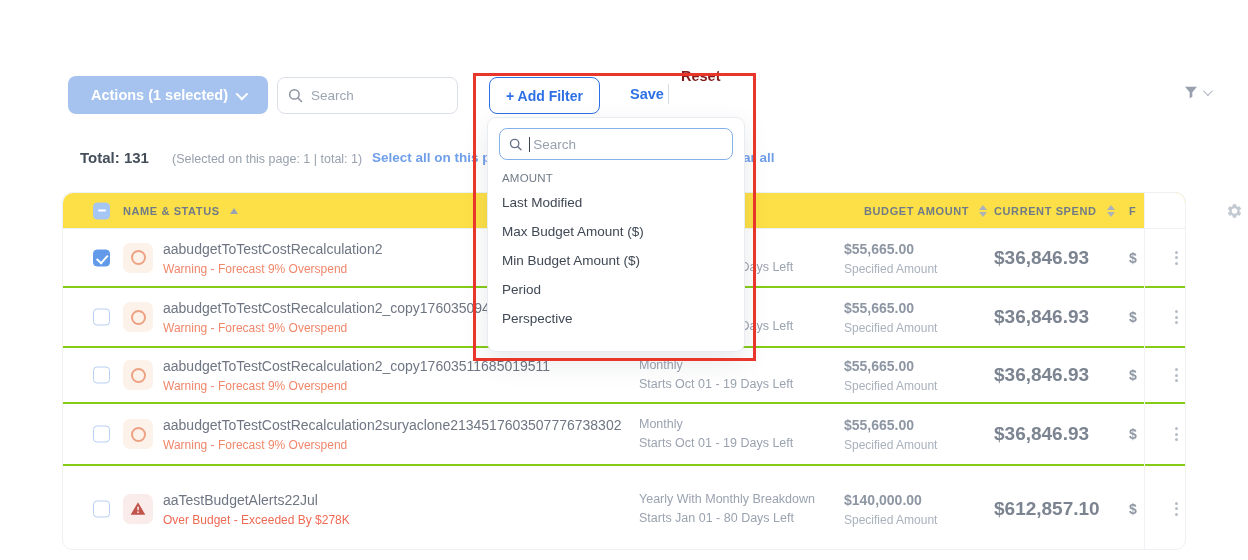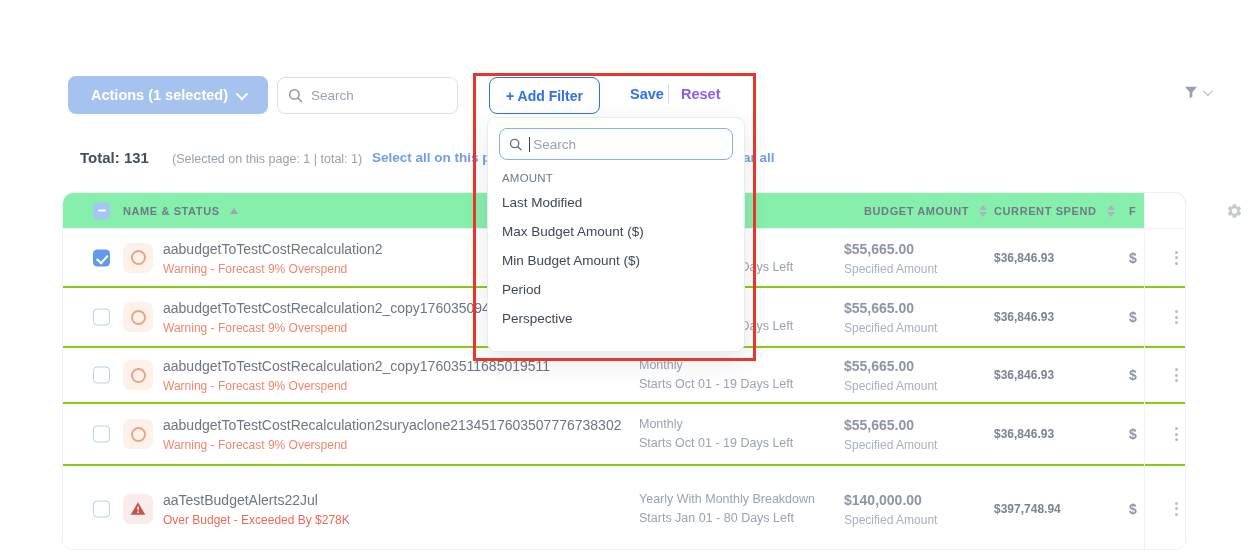--- a/index.html
+++ b/index.html
@@ -19,36 +19,36 @@
     transform:rotate(45deg) translateY(-2px);display:inline-block;}
   .search-box{position:absolute;left:277px;top:77px;width:181px;height:37px;border:1px solid #dbe0e6;
     border-radius:8px;background:#fff;display:flex;align-items:center;padding:0 10px;gap:8px;}
   .search-box input{border:none;outline:none;font-size:13.5px;color:#424c58;width:100%;background:transparent;}
   .search-box input::placeholder{color:#9aa5b1;}
   .mag{flex:0 0 auto;}
   .add-filter-btn{position:absolute;left:489px;top:77px;height:37px;padding:0 16px;background:#fff;
     border:1.5px solid var(--accent);border-radius:8px;color:var(--accent);font-size:14px;font-weight:700;cursor:pointer;}
   .save-link{position:absolute;left:630px;top:86px;color:var(--accent);font-size:14.5px;font-weight:700;cursor:pointer;}
   .toolbar-sep{position:absolute;left:668px;top:84px;width:1px;height:20px;background:#d4dae1;}
-  .reset-link{position:absolute;left:681px;top:86px;color:#8b5cf6;font-size:14.5px;font-weight:700;cursor:pointer;text-align:center;}
+  .reset-link{position:absolute;left:681px;top:68px;color:#7f1d1d;font-size:14.5px;font-weight:700;cursor:pointer;text-align:center;}
   .funnel-wrap{position:absolute;left:1183px;top:84px;display:flex;align-items:center;gap:4px;cursor:pointer;}
   .funnel-chev{width:7px;height:7px;border-right:1.8px solid #aab2bd;border-bottom:1.8px solid #aab2bd;
     transform:rotate(45deg) translateY(-2px);}
 
   
   .total-label{position:absolute;left:68px;top:149px;font-size:15px;font-weight:700;color:#454f5b;margin-left:12px;}
   .selection-info{position:absolute;left:172px;top:152px;font-size:12.5px;color:#98a1ad;}
   .select-all-link{position:absolute;left:372px;top:150px;font-size:13.5px;font-weight:700;color:var(--link);cursor:pointer;}
   .clear-all-link{position:absolute;left:722px;top:150px;font-size:13.5px;font-weight:700;color:var(--link);cursor:pointer;}
 
   
   .tbl{position:absolute;left:62px;top:192px;width:1124px;height:358px;border:1px solid var(--border);
     border-radius:10px;background:#fff;}
   .tbl-vdivider{position:absolute;left:1081px;top:0;bottom:0;width:1px;background:#f0f2f5;z-index:2;}
-  .thead{position:relative;height:36px;background:#86efac;border-bottom:1px solid var(--border);
+  .thead{position:relative;height:36px;background:#fde047;border-bottom:1px solid var(--border);
     border-radius:10px 10px 0 0;}
   .thead .action-head{position:absolute;left:1082px;top:0;bottom:0;right:0;background:#fff;border-radius:0 10px 0 0;}
   .hcell{position:absolute;top:50%;transform:translateY(-50%);font-size:11px;font-weight:700;
     letter-spacing:.6px;color:var(--hdr);display:flex;align-items:center;gap:10px;}
   .tri-up{width:0;height:0;border-left:4.5px solid transparent;border-right:4.5px solid transparent;
     border-bottom:6px solid #9aa3af;}
   .sort-both{display:inline-flex;flex-direction:column;gap:2px;}
   .sort-both .u{width:0;height:0;border-left:4px solid transparent;border-right:4px solid transparent;border-bottom:5px solid #aab2bd;}
   .sort-both .d{width:0;height:0;border-left:4px solid transparent;border-right:4px solid transparent;border-top:5px solid #aab2bd;}
   .gear{position:absolute;left:1163px;top:50%;transform:translateY(-50%);cursor:pointer;}
@@ -69,21 +69,21 @@
   .ring{width:15px;height:15px;border-radius:50%;border:2.5px solid #eda283;}
   .namecol{position:absolute;left:100px;top:50%;transform:translateY(-50%);}
   .nm{font-size:14px;color:var(--txt);}
   .st{font-size:12px;margin-top:5px;}
   .st.warn{color:var(--warn);}
   .st.over{color:var(--over);}
   .periodcol{position:absolute;left:576px;top:50%;transform:translateY(-50%);font-size:12.5px;color:var(--sub);line-height:19px;}
   .budgetcol{position:absolute;left:781px;top:50%;transform:translateY(-50%);}
   .amt{font-size:14px;font-weight:700;color:#8d96a3;}
   .amtsub{font-size:12px;color:#a9b1bc;margin-top:5px;}
-  .spendcol{position:absolute;left:931px;top:50%;transform:translateY(-50%);font-size:12px;font-weight:700;color:#7b8490;}
+  .spendcol{position:absolute;left:931px;top:50%;transform:translateY(-50%);font-size:19px;font-weight:700;color:#7b8490;}
   .fcol{position:absolute;left:1066px;top:50%;transform:translateY(-50%);font-size:14px;font-weight:700;color:#8d96a3;
     width:15px;overflow:hidden;white-space:nowrap;}
   .fhead{left:1066px;}
   .kebab{position:absolute;left:1108px;top:50%;transform:translateY(-50%);display:flex;flex-direction:column;
     gap:2.5px;padding:4px;cursor:pointer;}
   .kebab i{width:3px;height:3px;border-radius:50%;background:#b4bcc6;}
 
   
   .popup{position:absolute;left:487px;top:117px;width:258px;height:235px;background:#fff;border:1px solid #e8ecf1;
     border-radius:9px;box-shadow:0 10px 28px rgba(30,40,60,.10);z-index:40;}
@@ -284,21 +284,21 @@
       <div class="st over">Over Budget - Exceeded By $278K</div>
     </div>
     <div class="periodcol">
       <div>Yearly With Monthly Breakdown</div>
       <div>Starts Jan 01 - 80 Days Left</div>
     </div>
     <div class="budgetcol">
       <div class="amt">$140,000.00</div>
       <div class="amtsub">Specified Amount</div>
     </div>
-    <div class="spendcol">$397,748.94</div>
+    <div class="spendcol">$612,857.10</div>
     <div class="fcol">$</div>
     <div class="kebab">
             <i></i>
             <i></i>
             <i></i>
           </div>
   </div>
       </div>
   </div>
 

